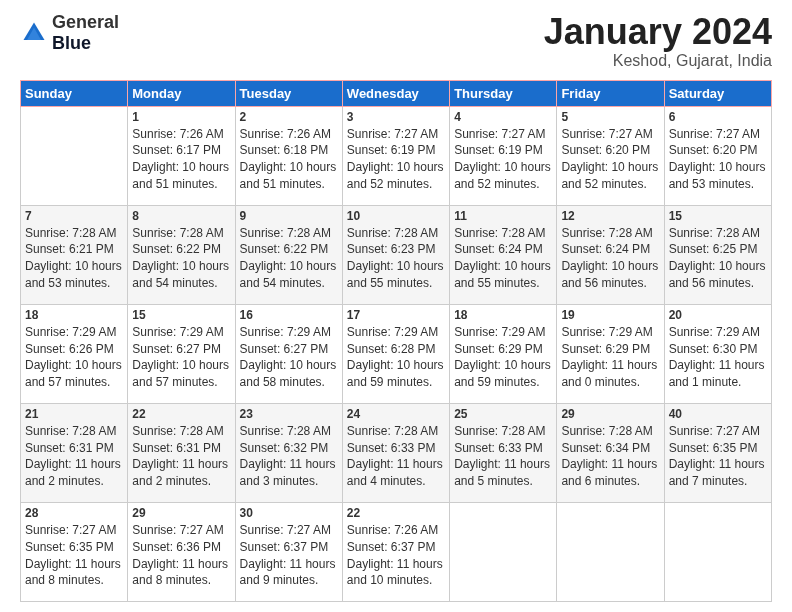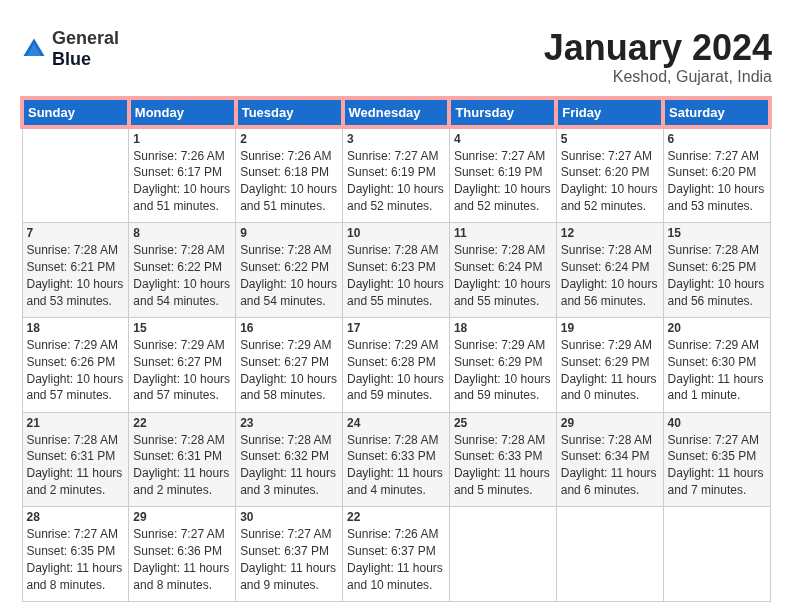--- a/index.html
+++ b/index.html
@@ -6,21 +6,21 @@
     body {
       font-family: Arial, sans-serif;
       background: #fff;
       width: 792px;
       height: 612px;
       overflow: hidden;
     }
     .page {
       width: 792px;
       height: 612px;
-      padding: 28px 20px 10px 20px;
+      padding: 12px 20px 10px 20px;
       display: flex;
       flex-direction: column;
     }
     .header {
       display: flex;
       justify-content: space-between;
       align-items: flex-start;
       margin-bottom: 10px;
     }
     .logo {
@@ -53,21 +53,21 @@
       width: 100%;
       table-layout: fixed;
     }
     .calendar th {
       background-color: #1a6dcc;
       color: #fff;
       font-size: 13px;
       font-weight: bold;
       padding: 5px 4px;
       text-align: left;
-      border: 4px solid #fca5a5;
+      border: 1px solid #fca5a5;
     }
     .calendar td {
       vertical-align: top;
       border: 1px solid #ccc;
       padding: 3px 4px;
       font-size: 10px;
       color: #333;
       height: 88px;
     }
     .day-num {

